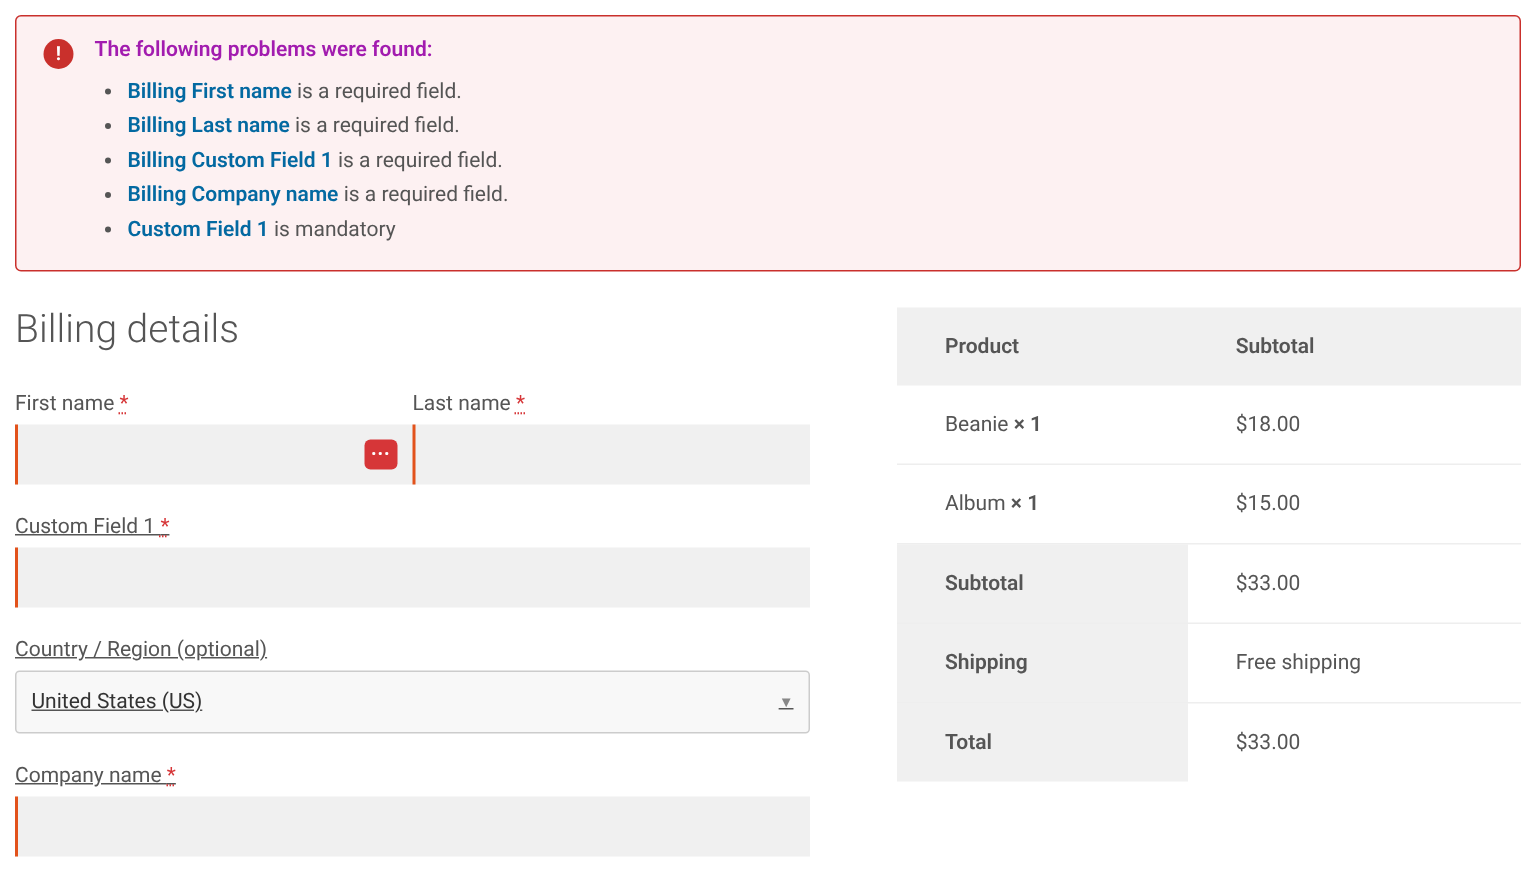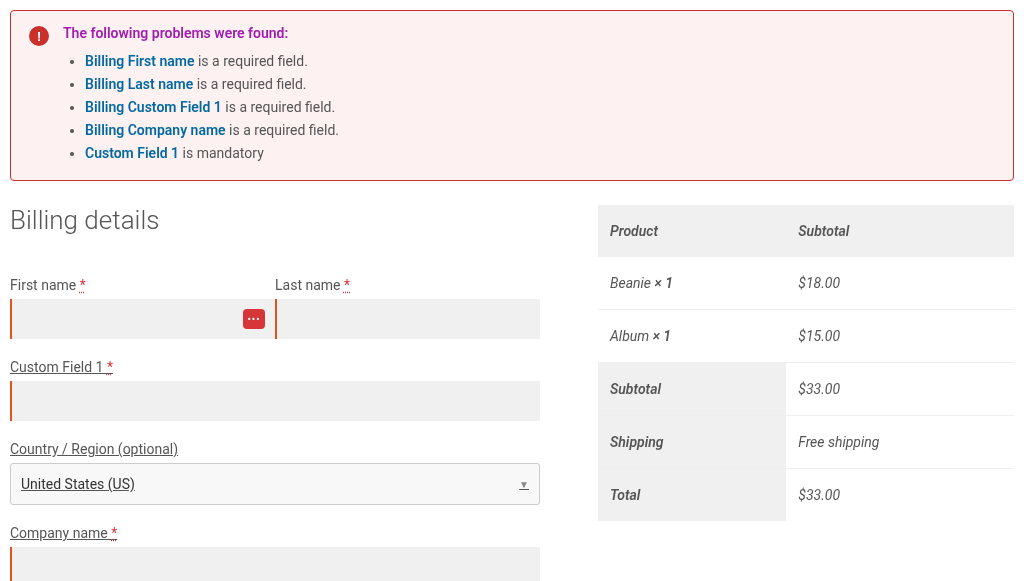--- a/index.html
+++ b/index.html
@@ -66,21 +66,21 @@
     .col-left {
       flex: 0 0 530px;
     }
     .col-right {
       flex: 1;
     }
     h2 {
       font-weight: 300;
       color: #555;
       font-size: 26px;
-      margin-bottom: 42px;
+      margin-bottom: 26px;
     }
     .form-row {
       display: flex;
       margin-bottom: 20px;
       justify-content: center;
     }
     .form-field {
       flex: 1;
       display: flex;
       flex-direction: column;
@@ -146,24 +146,23 @@
       color: #888;
       font-size: 10px;
     }
     .order-table {
       width: 100%;
       border-collapse: collapse;
     }
     .order-table th,
     .order-table td {
       text-align: left;
-      padding: 18px 12px;
-      color: #555;
-      font-size: 14px;
-      font-style: italic;
+      padding: 18px 32px;
+      color: #555;
+      font-size: 14px;
     }
     .order-table thead th {
       background: #f0f0f0;
       font-weight: 600;
     }
     .order-table tbody tr {
       border-bottom: 1px solid #eee;
     }
     .order-table tbody tr:last-child {
       border-bottom: none;

